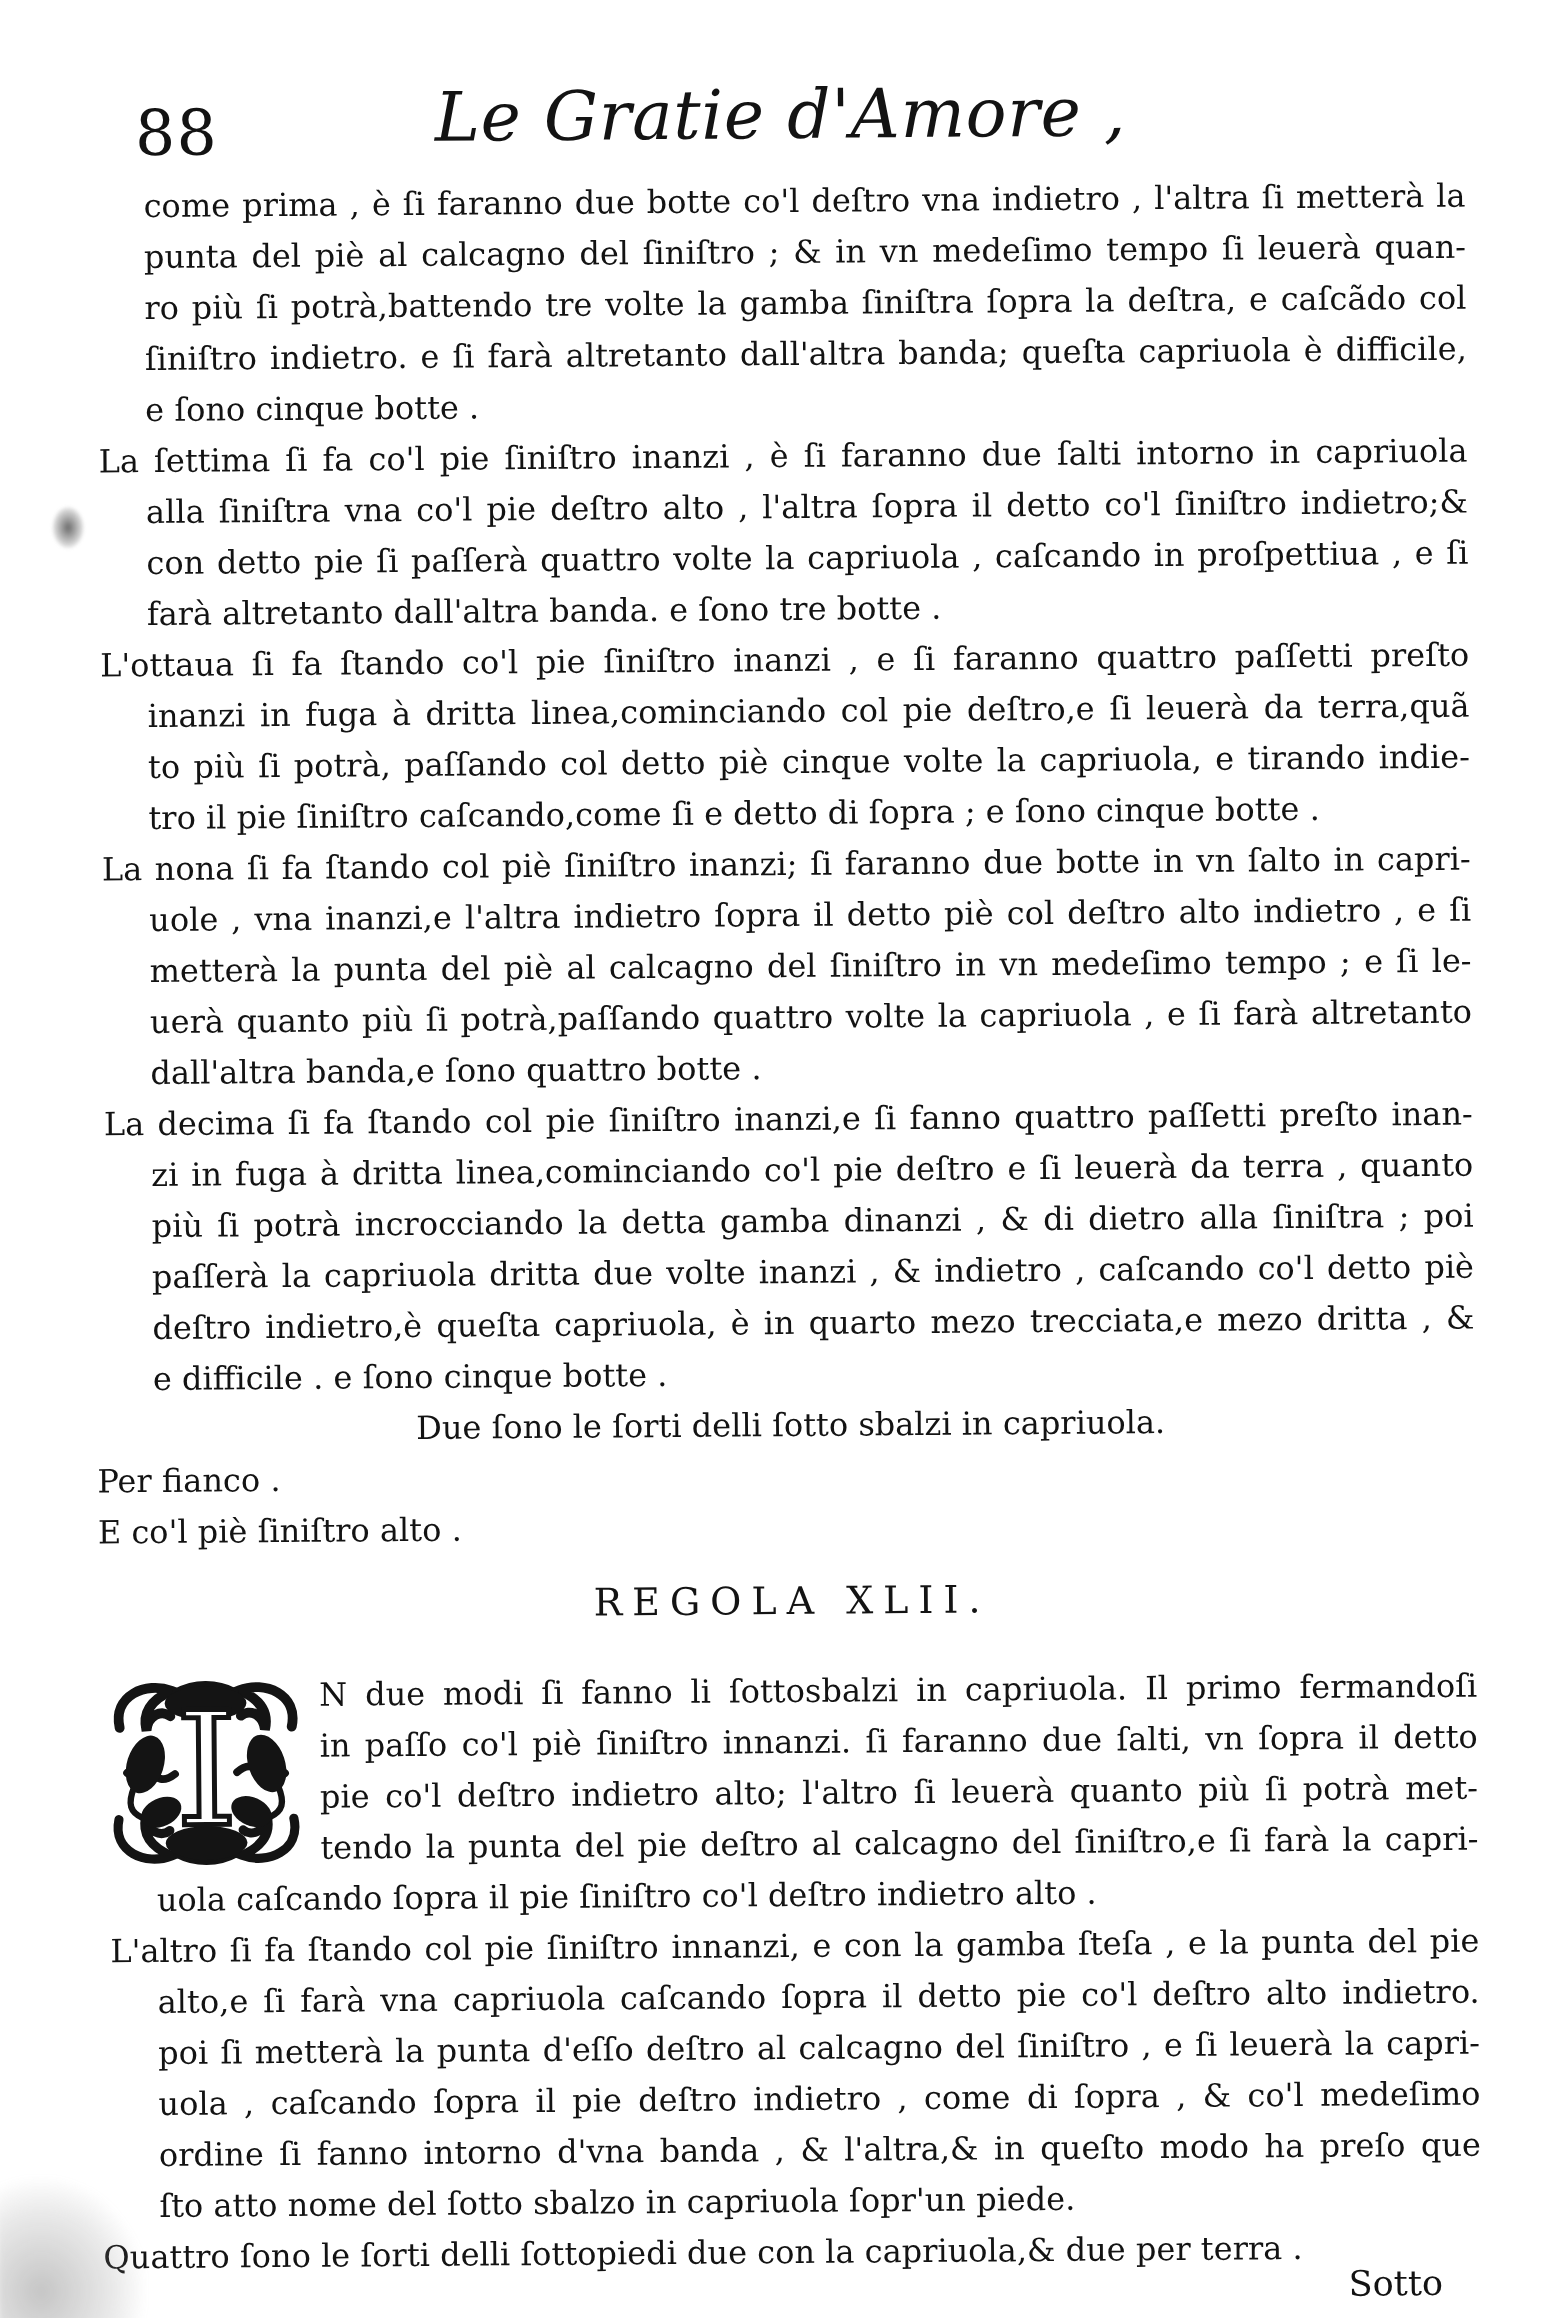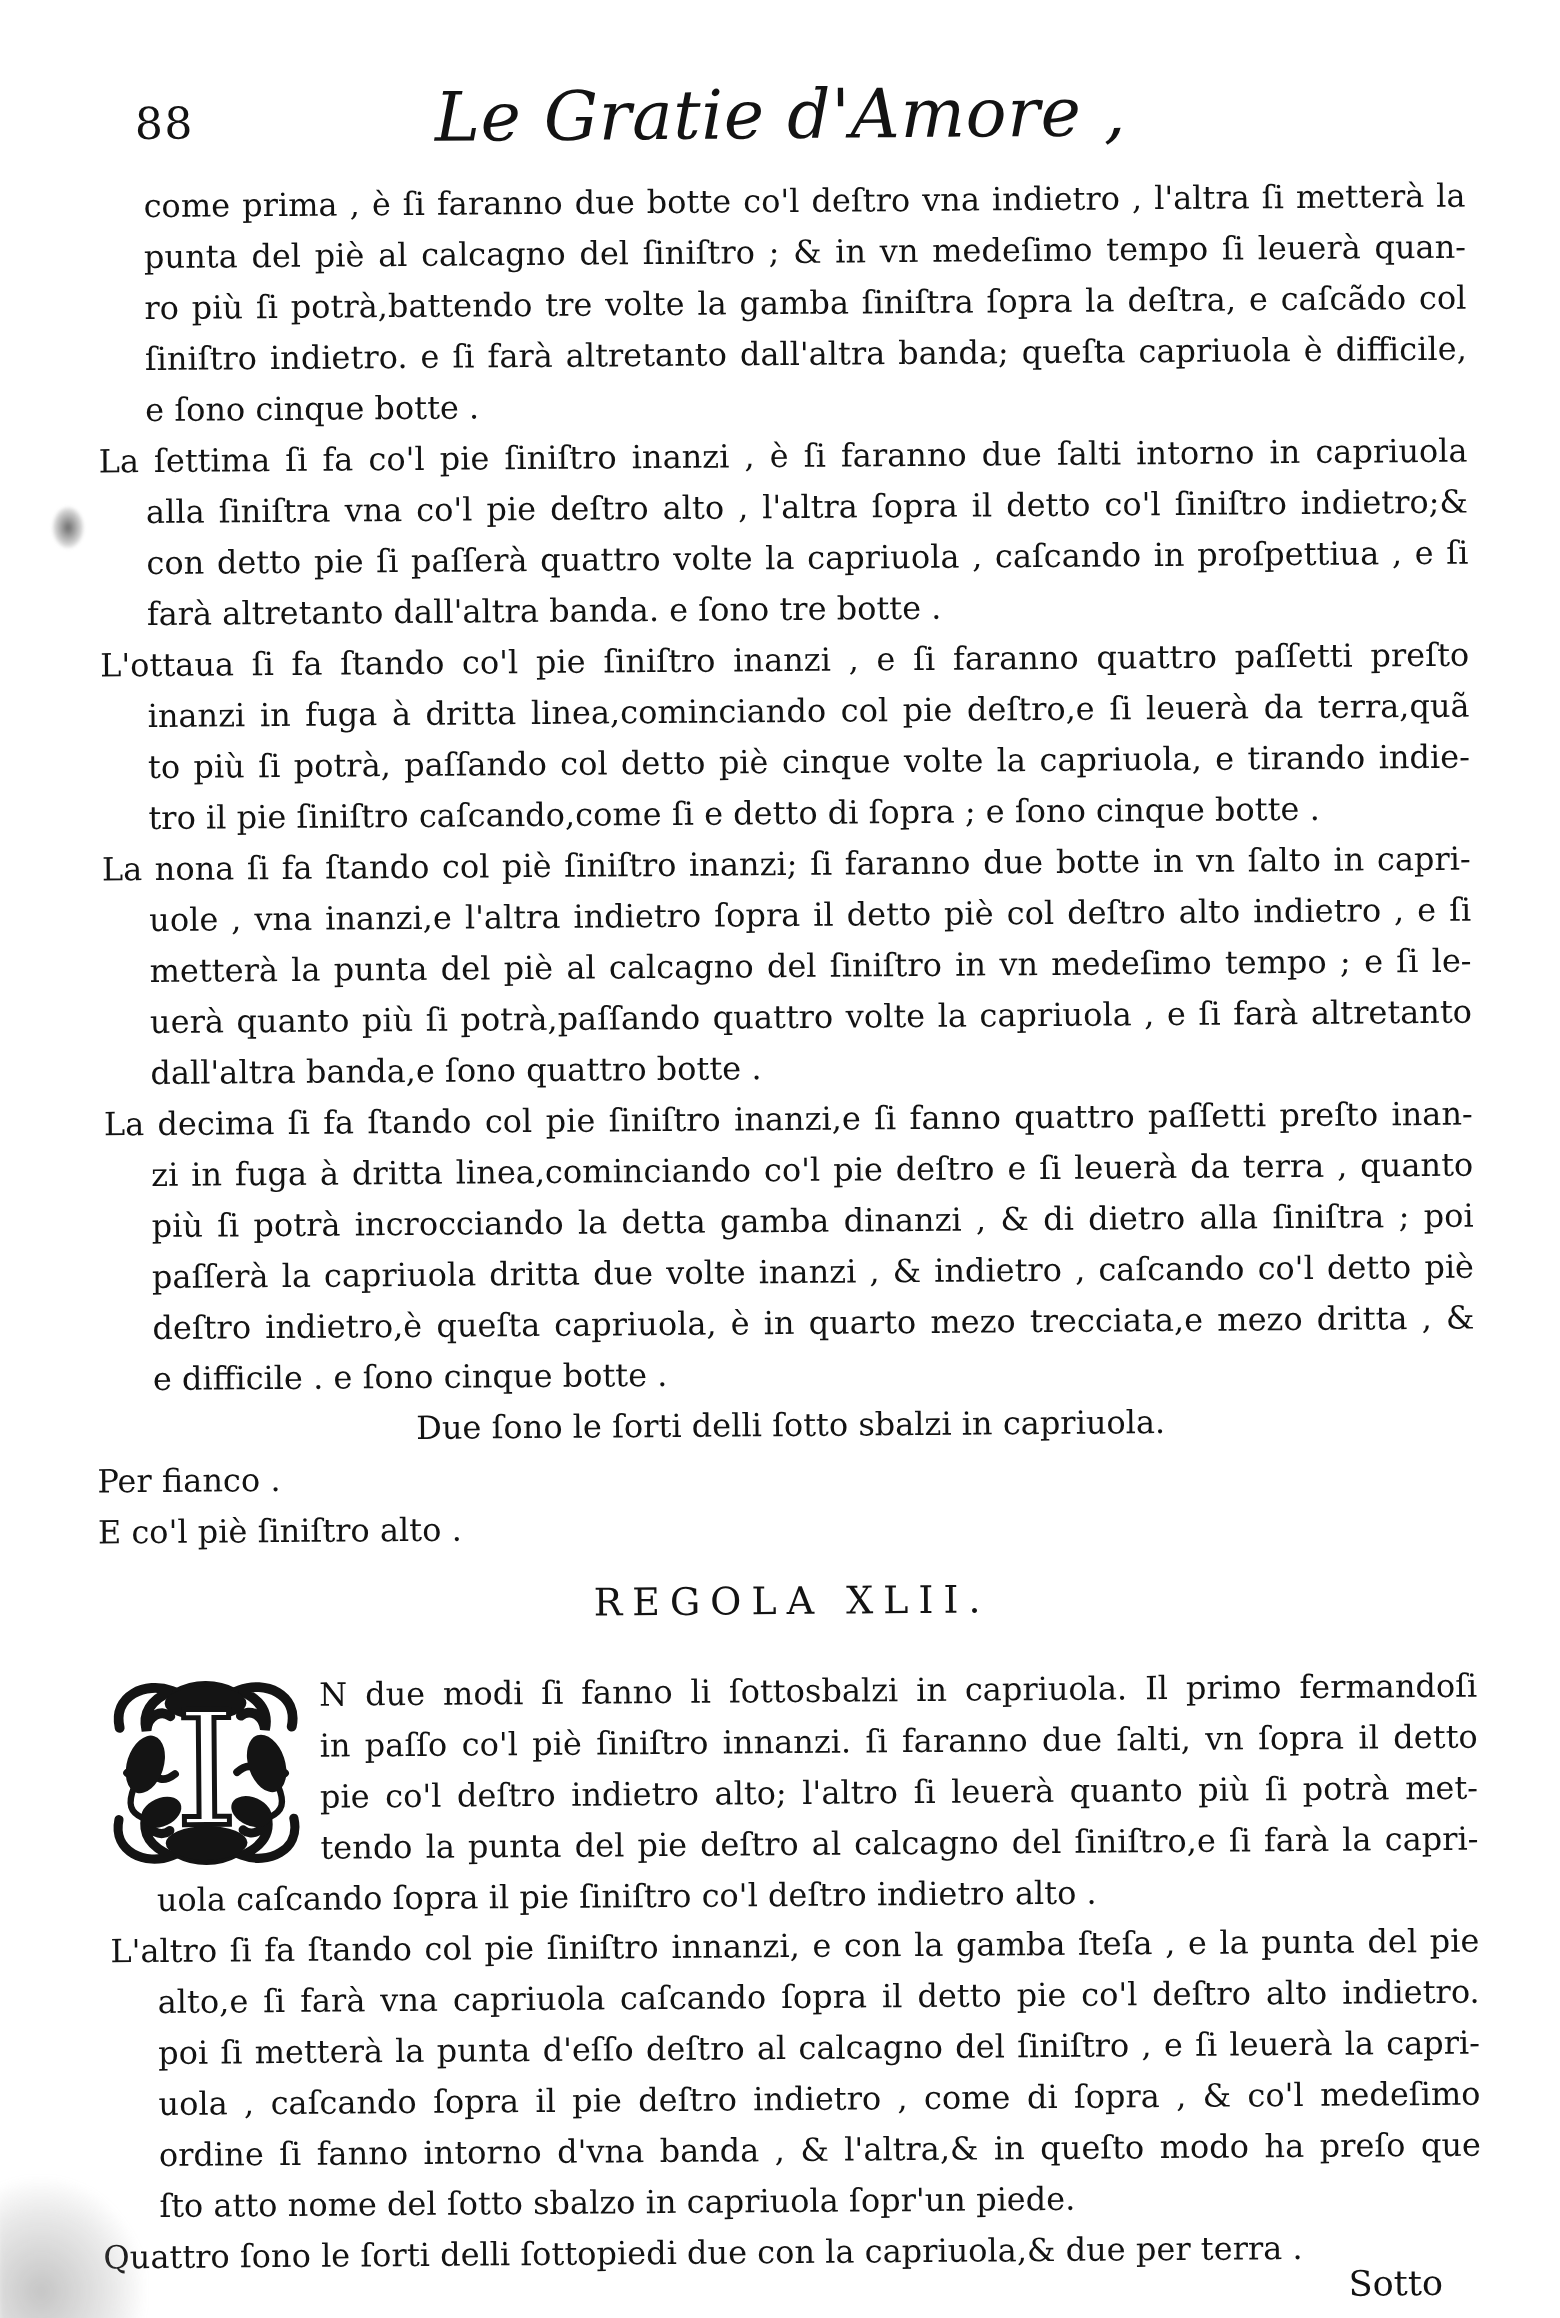--- a/index.html
+++ b/index.html
@@ -13,22 +13,22 @@
   }
   .content{
     position:absolute;inset:0;
     padding:85px 97px 0 95px;
     transform:rotate(-0.45deg);
     transform-origin:42% 0;
   }
   
   .header{position:relative;height:68px;}
   .pagenum{
-    position:absolute;left:39px;top:2px;
-    font-size:44px;line-height:65px;letter-spacing:1.4px;
+    position:absolute;left:39px;top:12px;
+    font-size:63px;line-height:65px;letter-spacing:1.4px;
   }
   .running-title{
     position:absolute;left:0;right:0;top:-5.6px;text-align:center;
     font-size:68px;line-height:73px;font-style:italic;letter-spacing:0.7px;
   }
   
   .textblock{margin-top:24px;font-size:32px;line-height:51px;}
   .line{height:51px;white-space:normal;}
   .jl{text-align:justify;text-align-last:justify;}
   .ind{margin-left:47px;}

